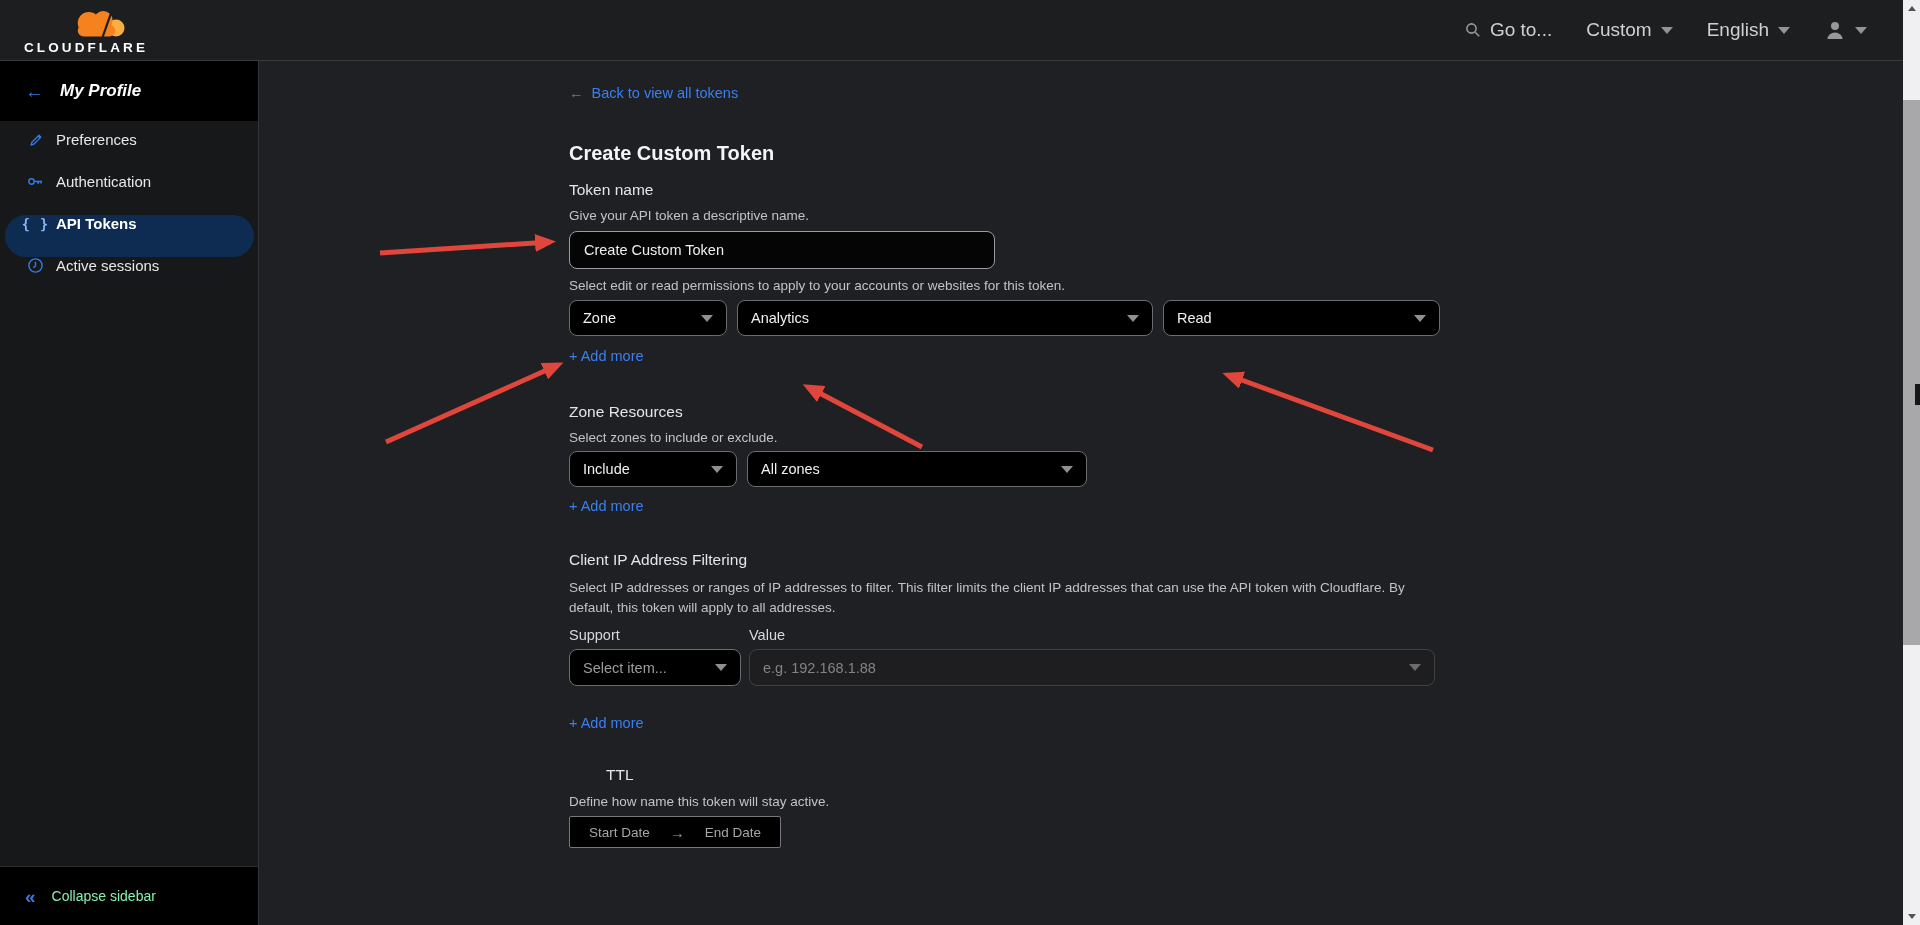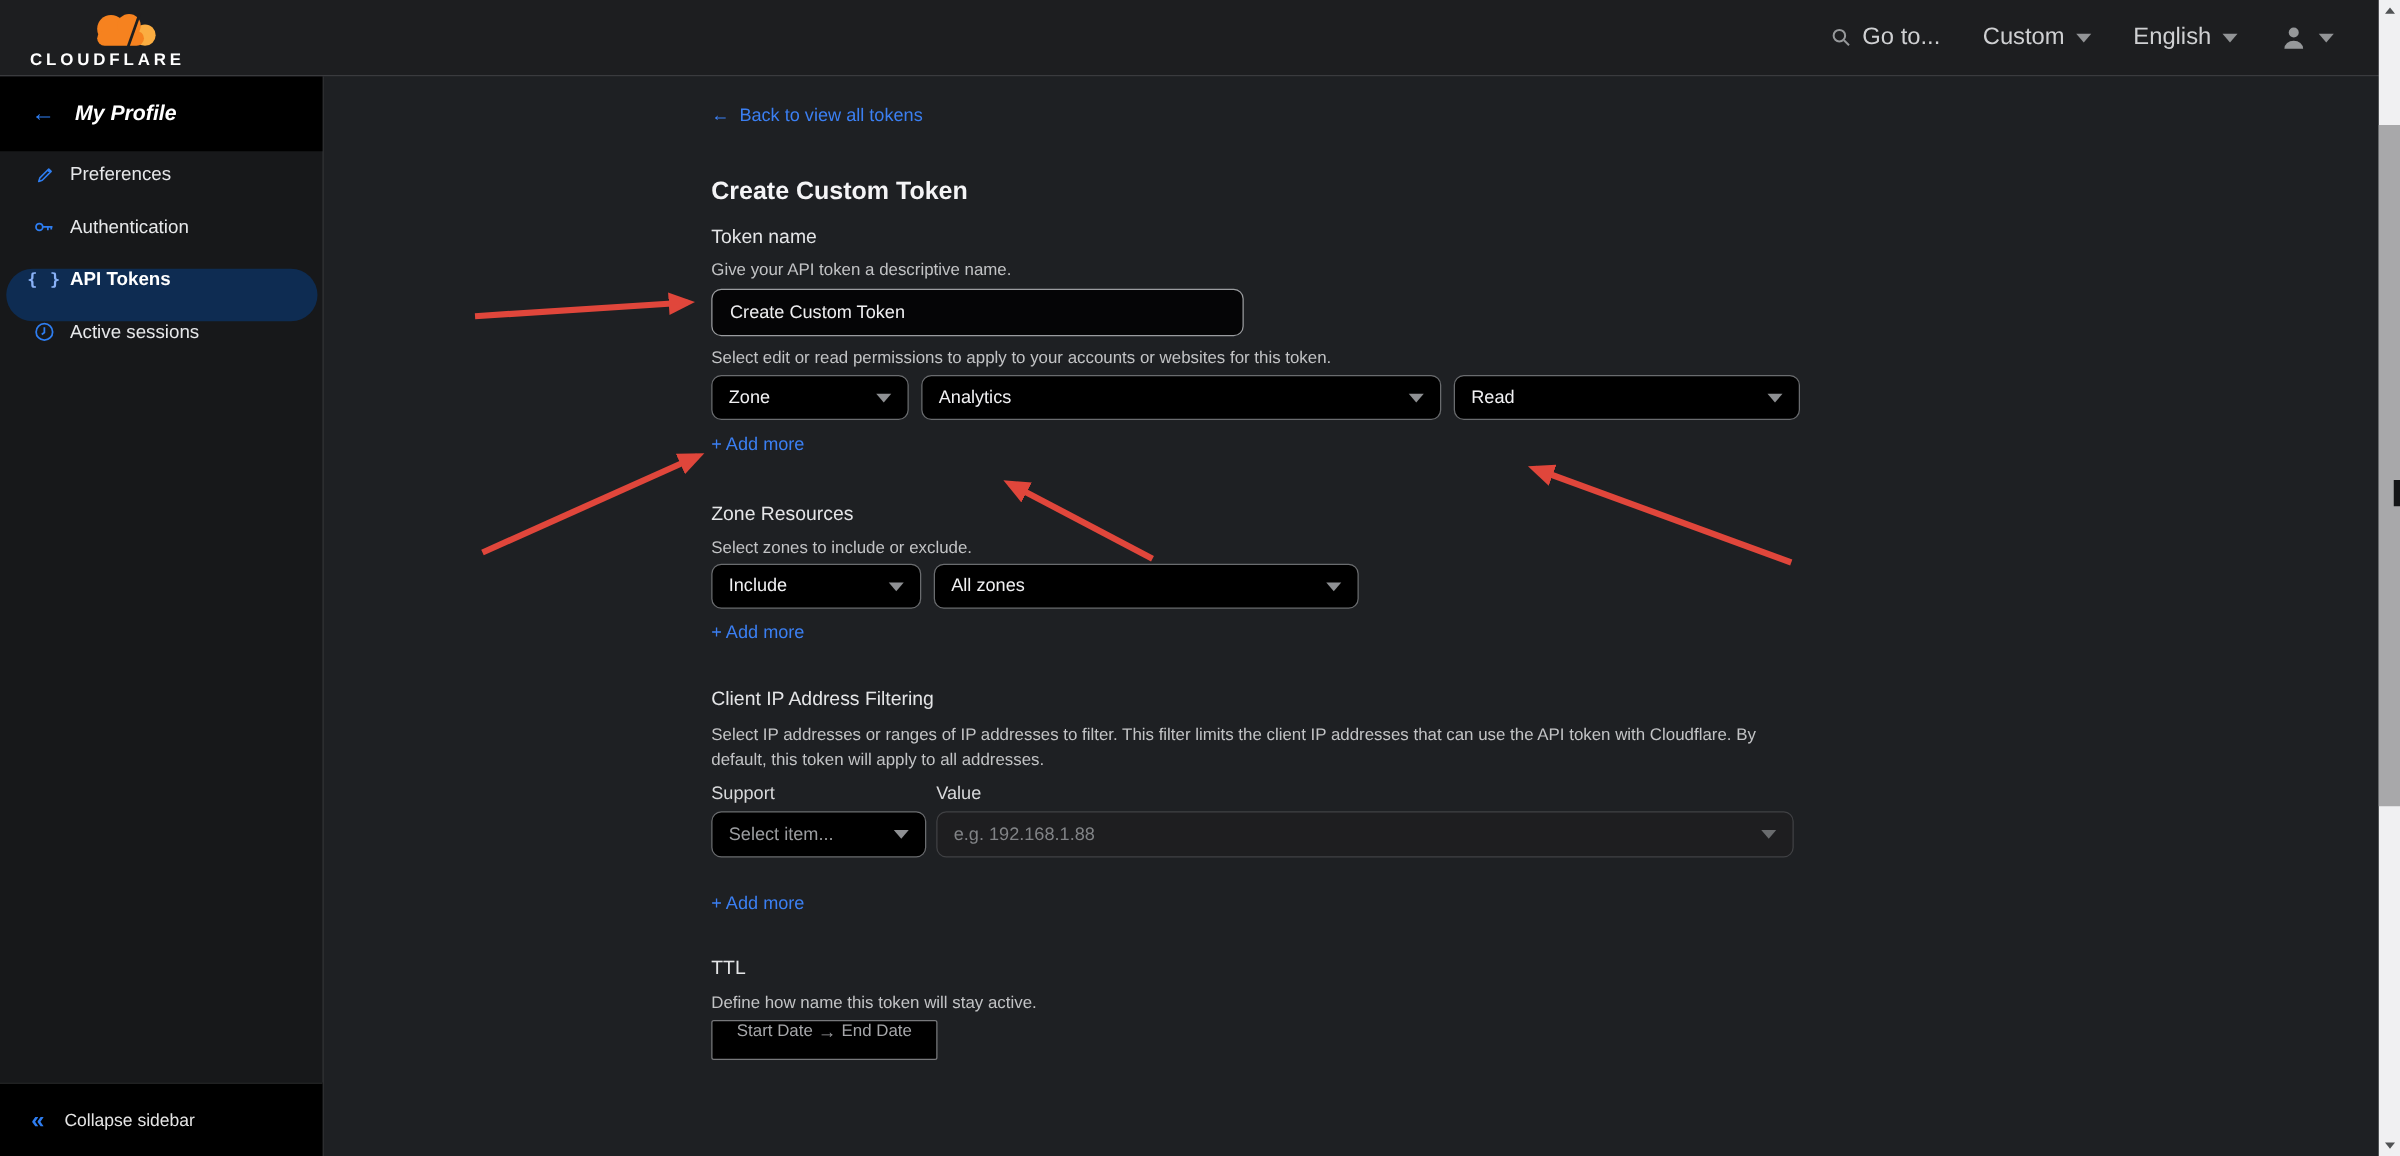--- a/index.html
+++ b/index.html
@@ -42,21 +42,21 @@
   }
   .sb-item.active { background:#0e2c52; color:#fff; font-weight:bold; }
   .sb-ic { width:17px; height:17px; display:flex; align-items:center; justify-content:center; flex:none; }
   .i-braces { color:#2e7df0; font-size:13.5px; font-weight:bold; letter-spacing:1px; font-family:"DejaVu Sans Mono",monospace; }
   .sb-item.active .i-braces { color:#8ab2f7; }
   .sb-footer {
     position:absolute; left:0; right:0; bottom:0; height:59px; background:#000;
     border-top:1px solid #2b2c2e; display:flex; align-items:center; gap:16px; padding-left:25px; cursor:pointer;
   }
   .sb-collapse-ic { color:#2e7df0; font-size:19px; line-height:19px; font-weight:bold; }
-  .sb-footer-label { color:#e5e5e5; font-size:14px; }
+  .sb-footer-label { color:#86efac; font-size:14px; }
 
   
   .main {
     position:absolute; left:260px; top:62px; right:17px; bottom:0;
     background:#1e2023; padding:22px 0 0 309px;
   }
   .back-link { display:inline-flex; align-items:center; gap:8px; color:#3b7ff2; font-size:14.5px; cursor:pointer; }
   .page-title { margin-top:40px; font-size:20px; font-weight:bold; color:#f4f4f6; line-height:23px; }
   .sec-label { font-size:15.5px; color:#e4e5e7; line-height:18px; }
   .sec-desc { font-size:13.5px; color:#c2c3c5; line-height:16px; }
@@ -77,23 +77,23 @@
   .select .caret { border-top-color:#8e9093; }
   .select.placeholder { color:#9b9da0; }
   .select.disabled { background:#1e1e20; border-color:#404144; color:#818386; cursor:default; }
   .select.disabled .caret { border-top-color:#6a6c6e; }
 
   .add-more { color:#3b7ff2; font-size:14.5px; cursor:pointer; display:inline-block; }
 
   .mini-label { font-size:14.5px; color:#d8d9db; }
 
   .date-box {
-    margin-top:6px; width:181px; height:32px; background:#000;
+    margin-top:6px; width:212px; height:32px; background:#000;
     border:1px solid #77787b; border-radius:2px;
-    display:flex; align-items:flex-start; justify-content:center; gap:4px;
+    display:flex; align-items:center; justify-content:center; gap:20px;
     color:#a5a6a9; font-size:13.5px; cursor:pointer;
   }
   .date-arrow { color:#9a9b9e; font-size:15px; }
 
   
   .annot { position:absolute; inset:0; width:1920px; height:925px; pointer-events:none; z-index:40; }
 
   
   .scrollbar { position:absolute; top:0; right:0; width:17px; height:925px; background:#f0f0f2; z-index:60; }
   .sc-up, .sc-down { position:absolute; left:0; width:17px; height:17px; display:flex; align-items:center; justify-content:center; cursor:pointer; }
@@ -113,21 +113,21 @@
   .s-zr-label { margin-top:38px; }
   .s-zr-desc { margin-top:9px; }
   .s-zr-row { margin-top:5px; }
   .s-zr-add { margin-top:11px; }
   .s-ip-label { margin-top:36px; }
   .s-ip-desc { margin-top:9px; width:868px; line-height:20px; }
   .s-ip-labels { margin-top:9px; display:flex; }
   .s-ip-labels .op { width:180px; }
   .s-ip-row { margin-top:6px; gap:8px; }
   .s-ip-add { margin-top:29px; }
-  .s-ttl-label { margin-top:34px; }
+  .s-ttl-label { margin-top:34px;margin-left:37px; }
   .s-ttl-desc { margin-top:10px; }
 </style>
 </head>
 <body>
 
 <div class="topbar">
   <div class="logo">
     <svg width="84" height="34" viewBox="0 0 84 40">
       <circle cx="62" cy="26" r="10" fill="#fbad41"></circle>
       <g fill="#f6821f">

